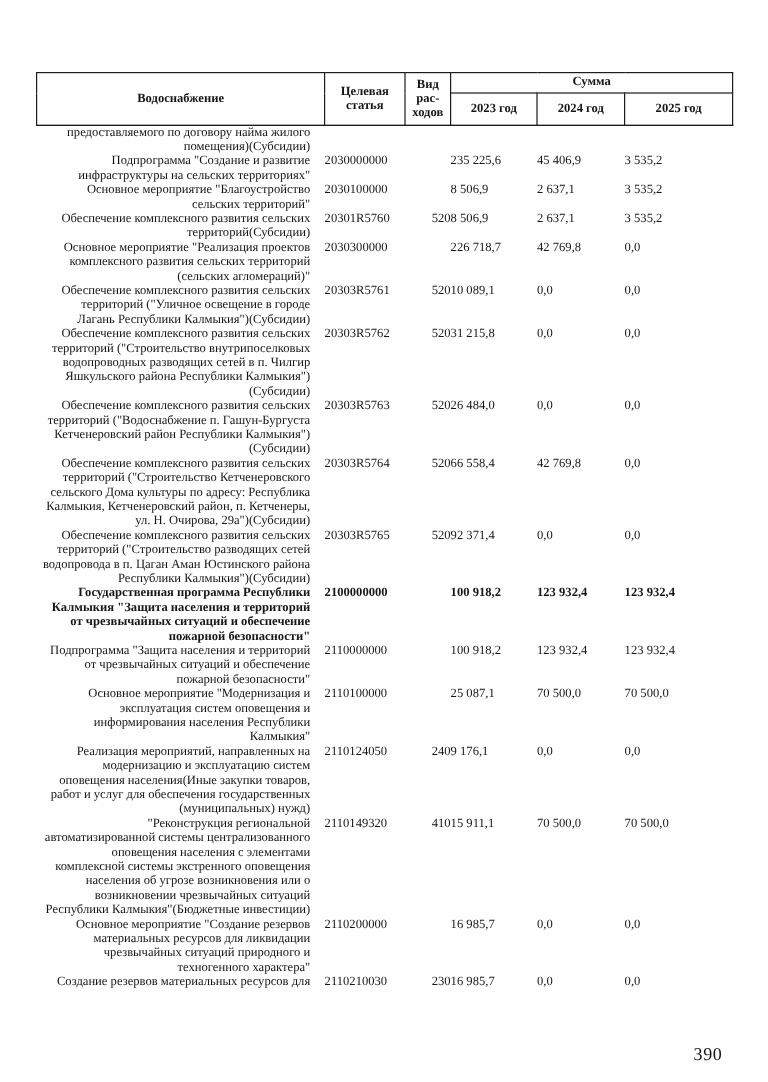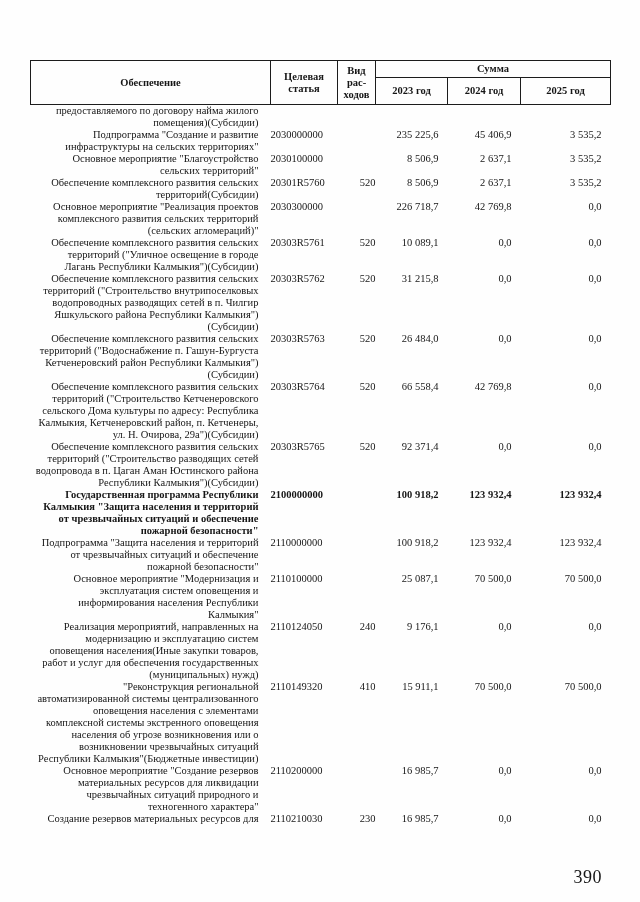--- a/index.html
+++ b/index.html
@@ -35,46 +35,46 @@
   thead tr.h-top th { height: 17px; }
   thead tr.h-bottom th { height: 27px; }
   tbody td {
     vertical-align: top;
     padding: 0;
     border: none;
   }
   td.c-name  { text-align: right; padding-left: 4px; padding-right: 12px; }
   td.c-art   { text-align: left; }
   td.c-type  { text-align: right; }
-  td.c-num   { text-align: right; padding-right: 9px; white-space: nowrap; margin-top: 20px; }
+  td.c-num   { padding-right: 9px; white-space: nowrap; margin-top: 20px; }
   tr.row-bold td { font-weight: bold; }
   .page-number {
     position: absolute;
     right: 38px;
     bottom: 14px;
-    font-size: 18px;
+    font-size: 15px;
     letter-spacing: 0.5px;
   }
 </style>
 </head>
 <body>
 
 <div class="page">
   <table class="budget">
     <colgroup>
       <col style="width:240px">
       <col style="width:67px">
       <col style="width:38px">
       <col style="width:72px">
       <col style="width:73px">
       <col style="width:90px">
     </colgroup>
     <thead>
       <tr class="h-top">
-        <th rowspan="2">Обеспечение</th>
+        <th rowspan="2">Водоснабжение</th>
         <th rowspan="2">Целевая статья</th>
         <th rowspan="2">Вид рас-ходов</th>
         <th colspan="3">Сумма</th>
       </tr>
       <tr class="h-bottom">
         <th>2023 год</th>
         <th>2024 год</th>
         <th>2025 год</th>
       </tr>
     </thead>

